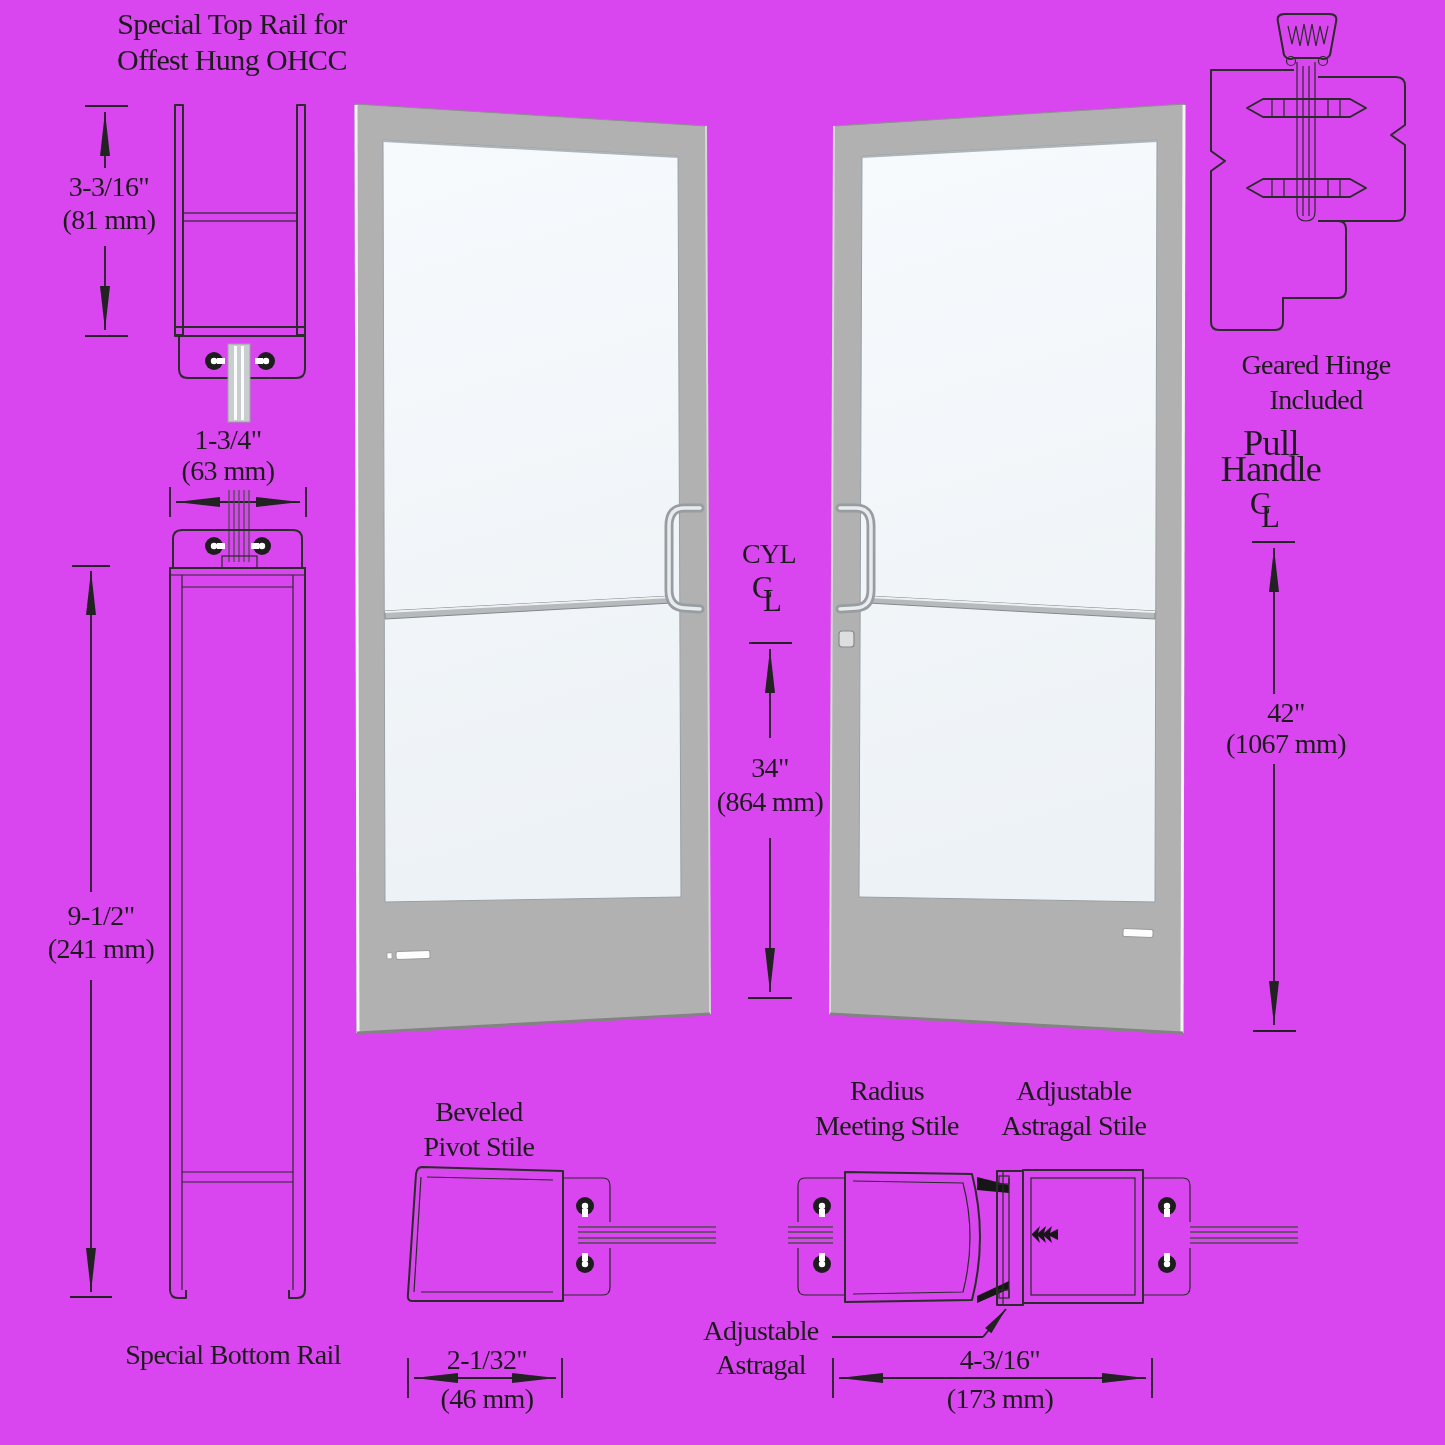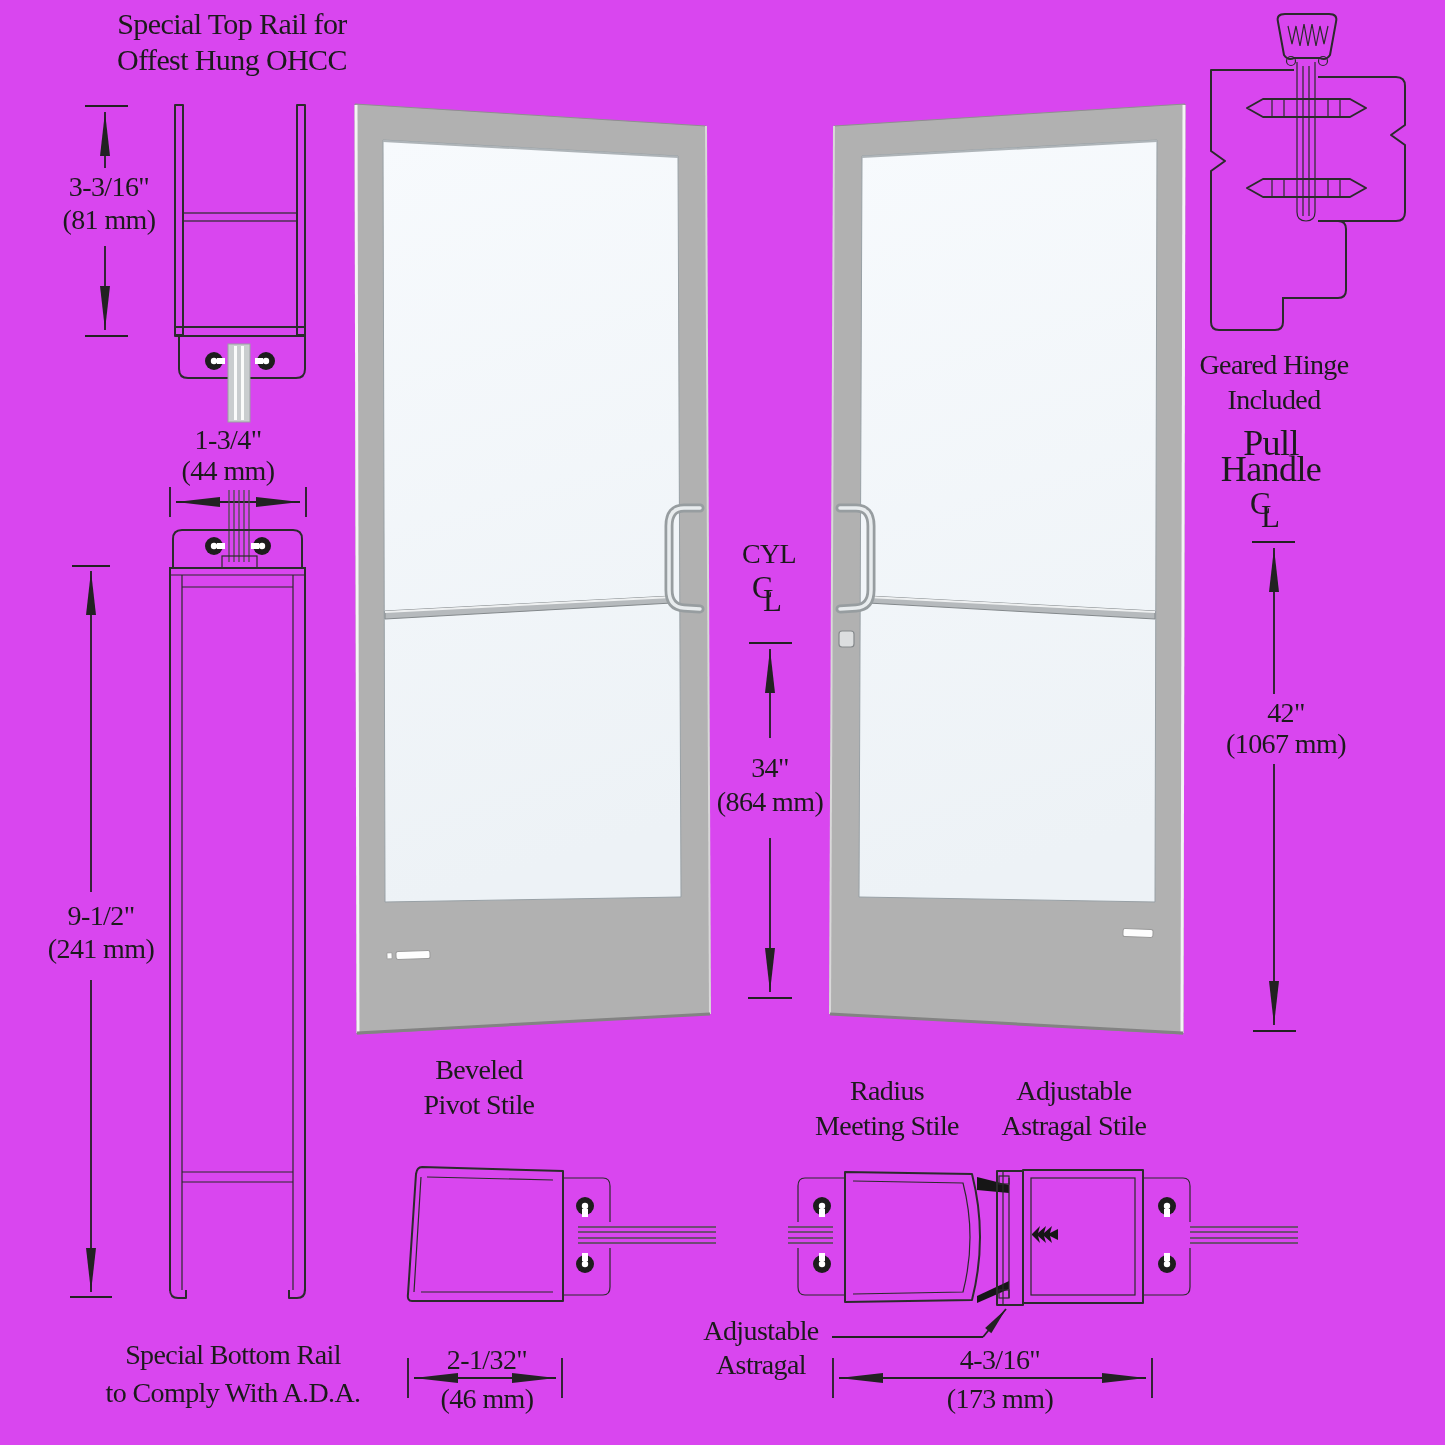--- a/index.html
+++ b/index.html
@@ -239,66 +239,65 @@
     <div>Offest Hung OHCC</div>
   </div>
 
   <div class="lbl" style="left:109px;top:170px">
     <div>3-3/16"</div>
     <div>(81 mm)</div>
   </div>
 
   <div class="lbl lh31" style="left:228px;top:424px">
     <div>1-3/4"</div>
-    <div>(44 mm)</div>
+    <div>(63 mm)</div>
   </div>
 
   <div class="lbl" style="left:101px;top:899px">
     <div>9-1/2"</div>
     <div>(241 mm)</div>
   </div>
 
   <div class="lbl lh38" style="left:191px;top:1336px">
     <div>Special Bottom Rail</div>
-    <div>to Comply With A.D.A.</div>
   </div>
 
   <div class="lbl" style="left:769px;top:537px">
     <div>CYL</div>
   </div>
   <div class="clsym" style="left:770px;top:568px">
     <span class="c">C</span>
     <span class="l">L</span>
   </div>
 
   <div class="lbl lh34" style="left:770px;top:751px">
     <div>34"</div>
     <div>(864 mm)</div>
   </div>
 
-  <div class="lbl lh35" style="left:1274px;top:347px">
+  <div class="lbl lh35" style="left:1316px;top:347px">
     <div>Geared Hinge</div>
     <div>Included</div>
   </div>
 
   <div class="lbl tight" style="left:1271px;top:430px">
     <div>Pull</div>
     <div>Handle</div>
   </div>
   <div class="clsym" style="left:1268px;top:484px">
     <span class="c">C</span>
     <span class="l">L</span>
   </div>
 
   <div class="lbl lh31" style="left:1286px;top:697px">
     <div>42"</div>
     <div>(1067 mm)</div>
   </div>
 
-  <div class="lbl lh35" style="left:479px;top:1052px">
+  <div class="lbl lh35" style="left:479px;top:1094px">
     <div>Beveled</div>
     <div>Pivot Stile</div>
   </div>
 
   <div class="lbl lh35" style="left:887px;top:1073px">
     <div>Radius</div>
     <div>Meeting Stile</div>
   </div>
 
   <div class="lbl lh35" style="left:1074px;top:1073px">

